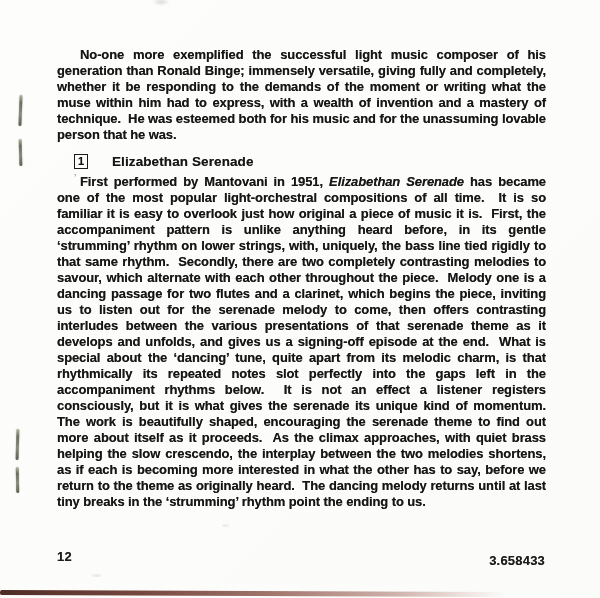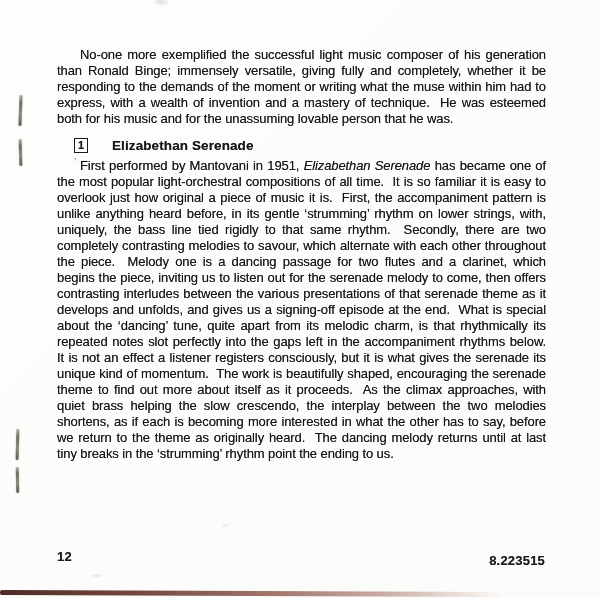--- a/index.html
+++ b/index.html
@@ -28,20 +28,21 @@
     margin: 0;
     font-size: 13px;
     line-height: 16px;
     letter-spacing: -0.1px;
     text-align: justify;
     text-align-last: left;
     white-space: pre-wrap;
     text-indent: 23px;
     color: #161616;
     text-shadow: 0 0 0.35px rgba(20,20,20,0.65);
+    font-weight: bold;
   }
   .work-title {
     font-style: italic;
   }
   .track-heading {
     display: flex;
     align-items: center;
     margin: 11px 0 5px 17px;
     font-weight: bold;
     font-size: 13.5px;
@@ -151,15 +152,15 @@
     </div>
 
     <div class="track-para-wrap">
       <span class="scan-mark">’</span>
       <p class="body-text"><span>First performed by Mantovani in 1951, </span><span class="work-title">Elizabethan Serenade</span><span> has became one of the most popular light-orchestral compositions of all time.  It is so familiar it is easy to overlook just how original a piece of music it is.  First, the accompaniment pattern is unlike anything heard before, in its gentle ‘strumming’ rhythm on lower strings, with, uniquely, the bass line tied rigidly to that same rhythm.  Secondly, there are two completely contrasting melodies to savour, which alternate with each other throughout the piece.  Melody one is a dancing passage for two flutes and a clarinet, which begins the piece, inviting us to listen out for the serenade melody to come, then offers contrasting interludes between the various presentations of that serenade theme as it develops and unfolds, and gives us a signing-off episode at the end.  What is special about the ‘dancing’ tune, quite apart from its melodic charm, is that rhythmically its repeated notes slot perfectly into the gaps left in the accompaniment rhythms below.  It is not an effect a listener registers consciously, but it is what gives the serenade its unique kind of momentum.  The work is beautifully shaped, encouraging the serenade theme to find out more about itself as it proceeds.  As the climax approaches, with quiet brass helping the slow crescendo, the interplay between the two melodies shortens, as if each is becoming more interested in what the other has to say, before we return to the theme as originally heard.  The dancing melody returns until at last tiny breaks in the ‘strumming’ rhythm point the ending to us.</span></p>
     </div>
 
   </div>
 
   <div class="footer-num" id="page-number">12</div>
-  <div class="footer-num" id="catalog-number">8.223515</div>
+  <div class="footer-num" id="catalog-number">3.658433</div>
 
 </div>
 
 </body></html>

